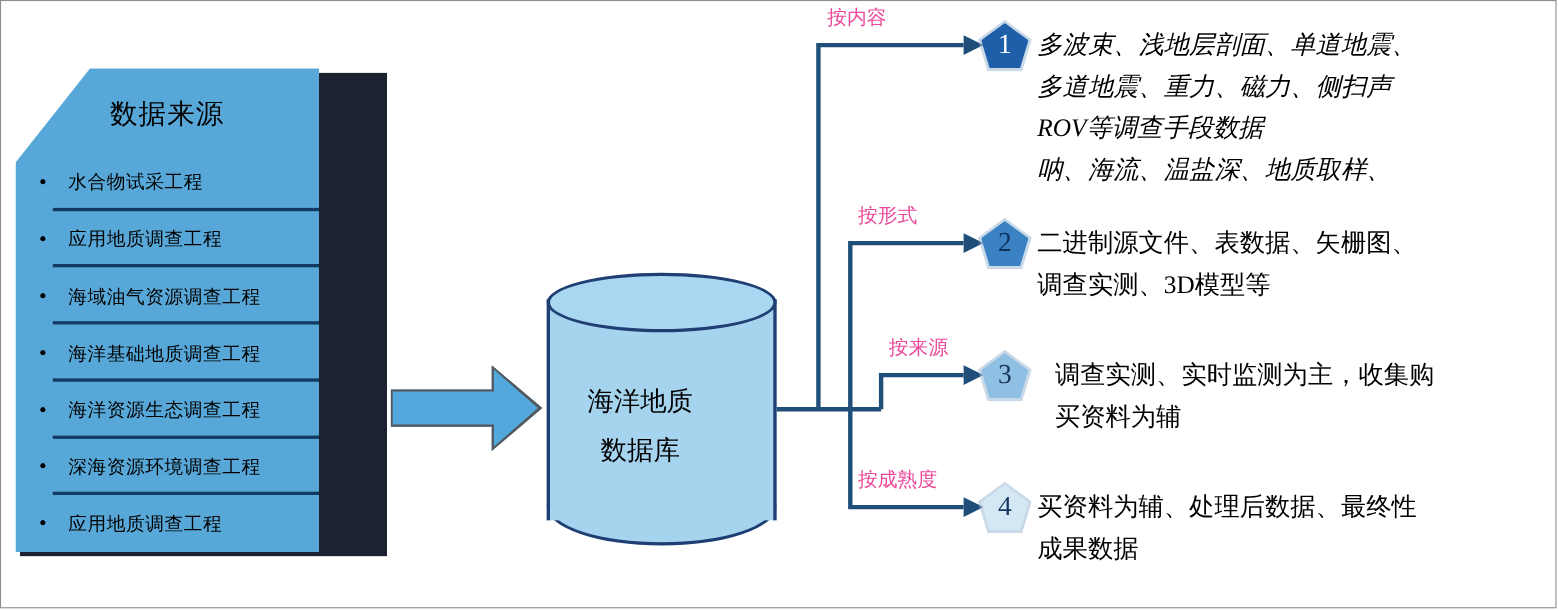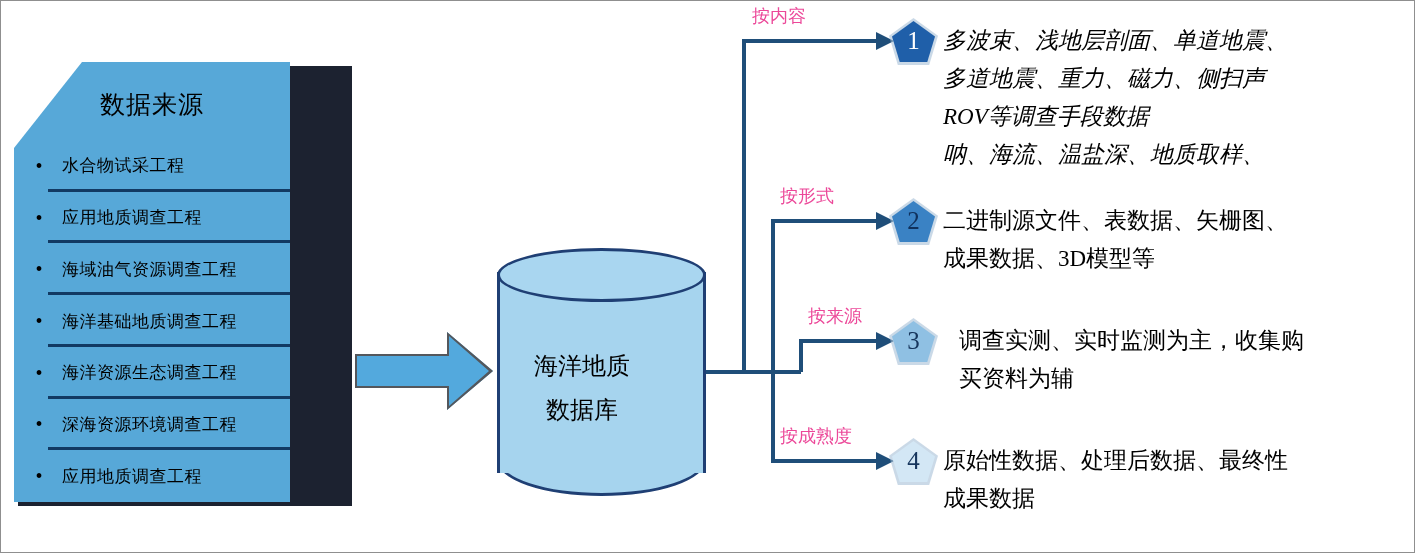--- a/index.html
+++ b/index.html
@@ -239,21 +239,21 @@
 
   <div class="branch" style="left:0;top:0;">
     <div class="branch-label" style="left:780px;top:184px;">按形式</div>
     <div class="badge" style="left:892px;top:201px;">
       <span class="pent-ring"></span>
       <span class="pent" style="background: rgb(58, 130, 196);"></span>
       <span class="num" style="color: rgb(16, 49, 92);">2</span>
     </div>
     <div class="branch-text" style="left:943px;top:202px;">
       <div>二进制源文件、表数据、矢栅图、</div>
-      <div>成果数据、3D模型等</div>
+      <div>调查实测、3D模型等</div>
     </div>
   </div>
 
   <div class="branch" style="left:0;top:0;">
     <div class="branch-label" style="left:808px;top:304px;">按来源</div>
     <div class="badge" style="left:892px;top:321px;">
       <span class="pent-ring"></span>
       <span class="pent" style="background: rgb(143, 192, 227);"></span>
       <span class="num" style="color: rgb(23, 54, 93);">3</span>
     </div>
@@ -264,18 +264,18 @@
   </div>
 
   <div class="branch" style="left:0;top:0;">
     <div class="branch-label" style="left:780px;top:424px;">按成熟度</div>
     <div class="badge" style="left:892px;top:441px;">
       <span class="pent-ring"></span>
       <span class="pent" style="background: rgb(211, 231, 245);"></span>
       <span class="num" style="color: rgb(23, 54, 93);">4</span>
     </div>
     <div class="branch-text" style="left:943px;top:442px;">
-      <div>原始性数据、处理后数据、最终性</div>
+      <div>买资料为辅、处理后数据、最终性</div>
       <div>成果数据</div>
     </div>
   </div>
 
 </div>
 
 </body></html>

